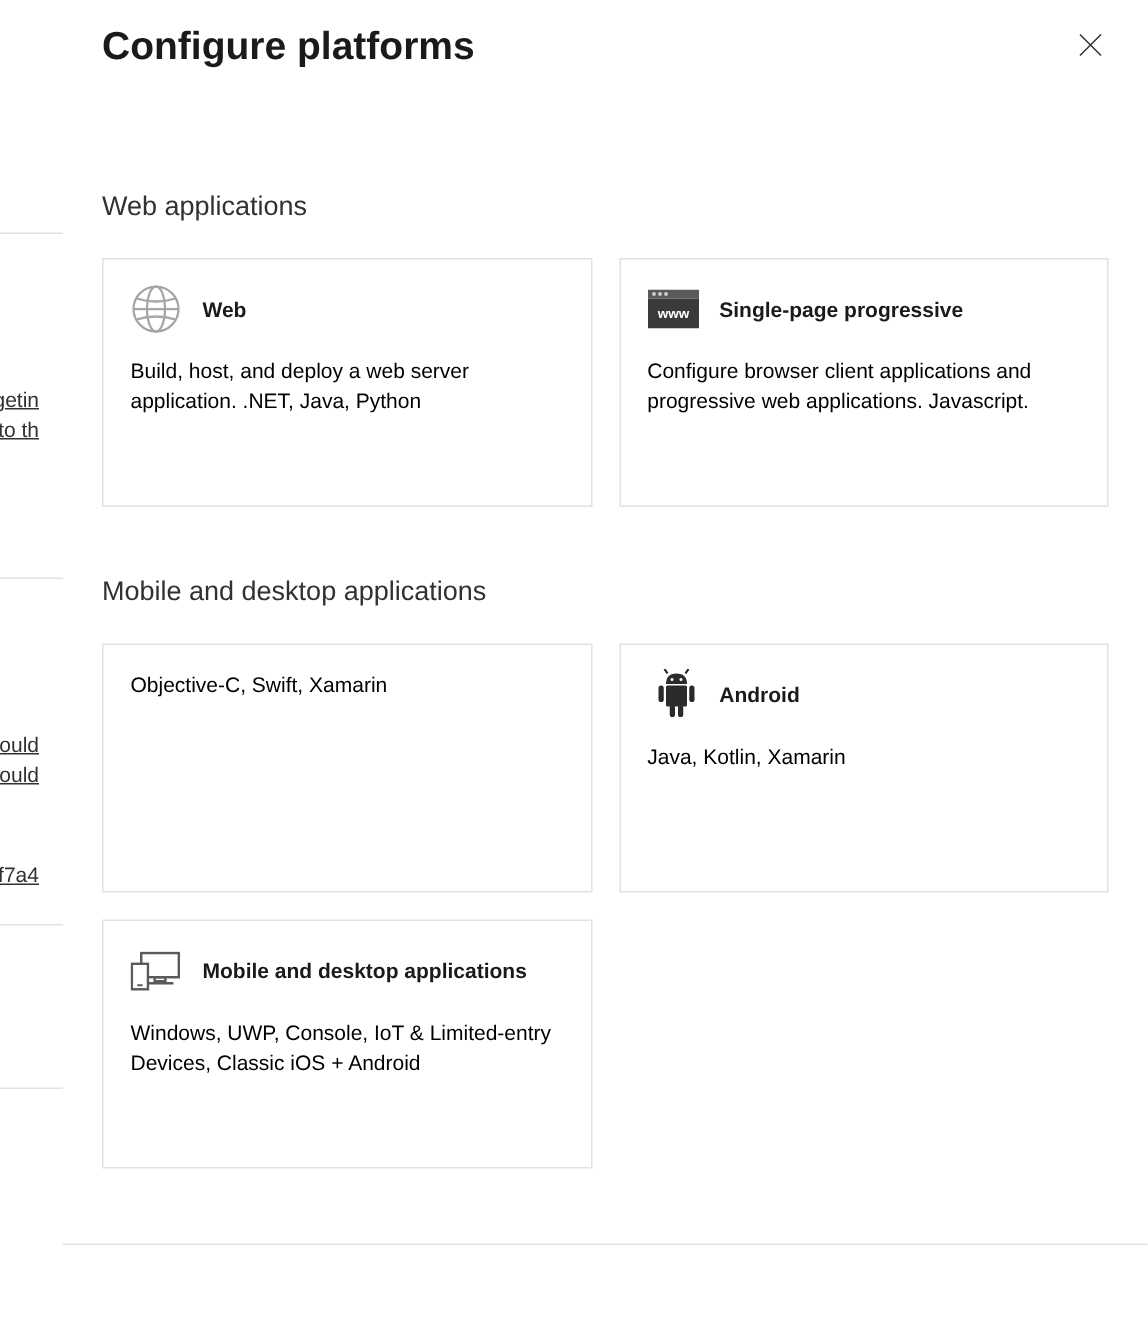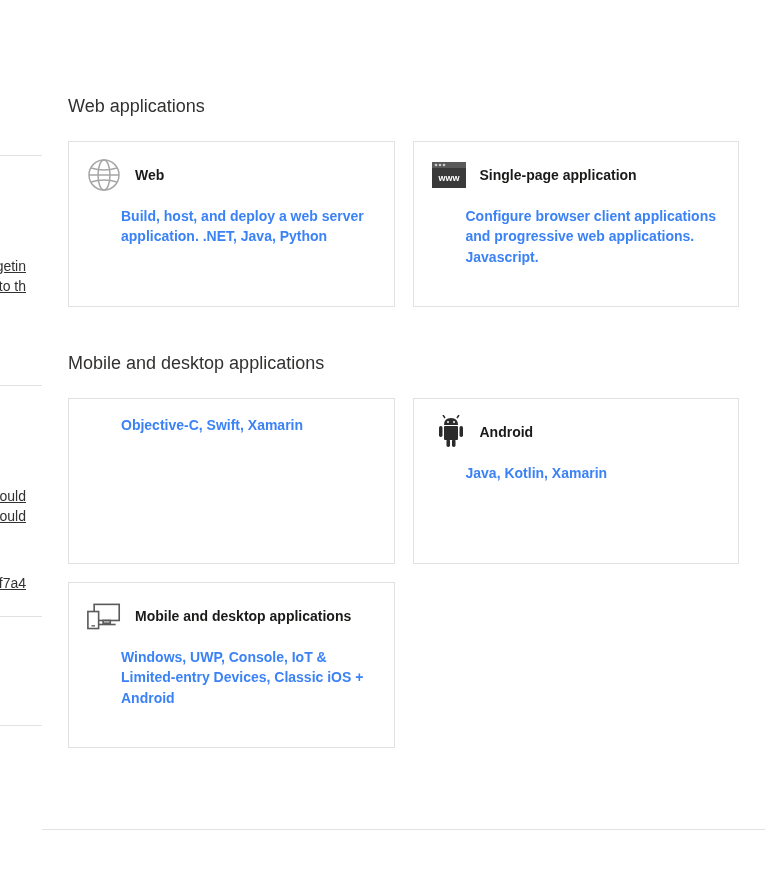--- a/index.html
+++ b/index.html
@@ -86,24 +86,23 @@
       flex-shrink: 0;
     }
     .card-label {
       font-size: 14px;
       font-weight: 700;
       color: #1b1a19;
       line-height: 1.3;
     }
     .card-desc {
       font-size: 14px;
-      font-weight: 700;
-      color: #3b82f6;
+      font-weight: 400;
+      color: #000000;
       line-height: 1.45;
-      margin-left: 34px;
     }
     .divider-bottom {
       position: absolute;
       left: 42px;
       right: 0;
       bottom: 50px;
       height: 1px;
       background: #e1e1e1;
     }
   </style>
@@ -116,20 +115,30 @@
   <div class="bg-text" style="top:278px">to th</div>
   <div class="bg-line" style="top:385px"></div>
   <div class="bg-text" style="top:488px">ould</div>
   <div class="bg-text" style="top:508px">ould</div>
   <div class="bg-text" style="top:575px">0f7a4</div>
   <div class="bg-line" style="top:616px"></div>
   <div class="bg-line" style="top:725px"></div>
 </div>
 
 <div class="panel">
+  <div class="panel-header">
+    <h1 class="panel-title">Configure platforms</h1>
+    <button class="close-btn">
+      <span>
+        <svg width="16" height="16" viewBox="0 0 16 16">
+            <path d="M1 1 L15 15 M15 1 L1 15" stroke="#323130" stroke-width="1" fill="none"></path>
+          </svg>
+      </span>
+    </button>
+  </div>
 
   <h2 class="section-title">Web applications</h2>
 
   <div class="card-grid">
     <div class="card">
       <div class="card-head">
         <div class="card-icon">
           <svg width="34" height="34" viewBox="0 0 34 34">
             <circle cx="17" cy="17" r="15" fill="none" stroke="#a6a6a6" stroke-width="1.5"></circle>
             <ellipse cx="17" cy="17" rx="6" ry="15" fill="none" stroke="#a6a6a6" stroke-width="1.5"></ellipse>
@@ -148,21 +157,21 @@
         <div class="card-icon">
           <svg width="34" height="26" viewBox="0 0 34 26">
             <rect x="0" y="0" width="34" height="6" fill="#5a5a5a"></rect>
             <circle cx="4" cy="3" r="1.3" fill="#ccc"></circle>
             <circle cx="8" cy="3" r="1.3" fill="#ccc"></circle>
             <circle cx="12" cy="3" r="1.3" fill="#ccc"></circle>
             <rect x="0" y="6" width="34" height="20" fill="#3a3a3a"></rect>
             <text x="17" y="19" font-size="9" font-family="Arial" fill="#fff" text-anchor="middle" font-weight="bold">www</text>
           </svg>
         </div>
-        <div class="card-label">Single-page application</div>
+        <div class="card-label">Single-page progressive</div>
       </div>
       <div class="card-desc">Configure browser client applications and progressive web applications. Javascript.</div>
     </div>
   </div>
 
   <h2 class="section-title second">Mobile and desktop applications</h2>
 
   <div class="card-grid">
     <div class="card">
       <div class="card-desc">Objective-C, Swift, Xamarin</div>

